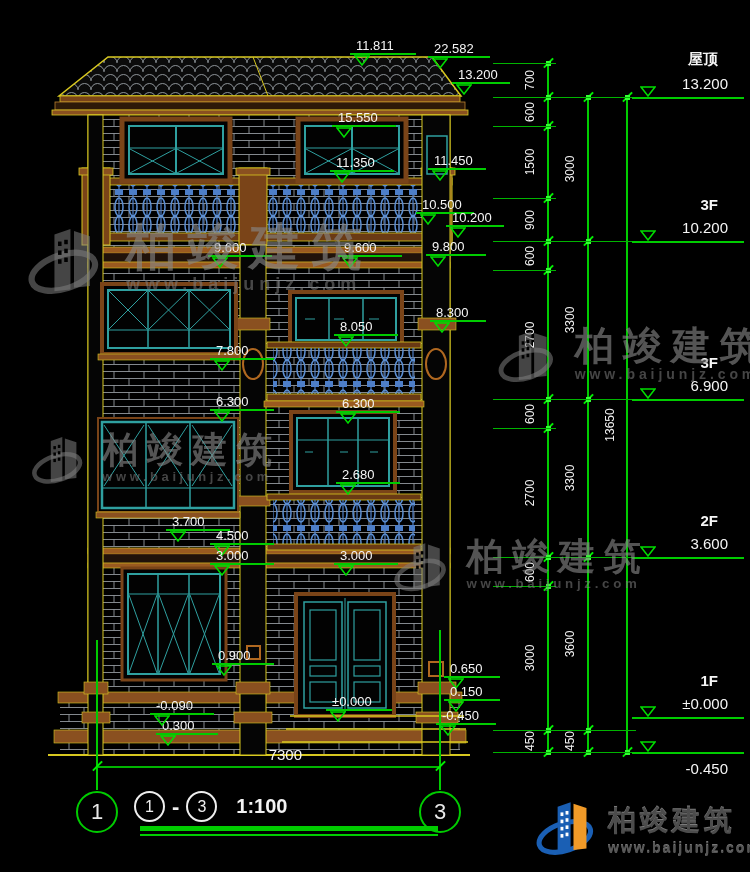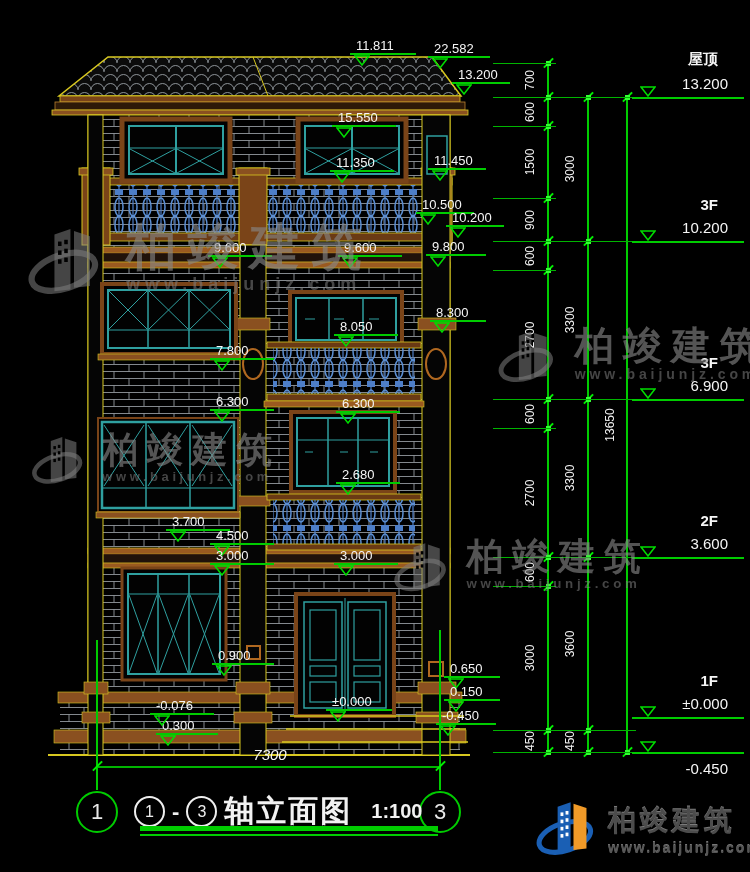--- a/index.html
+++ b/index.html
@@ -29,21 +29,21 @@
   .axc{position:absolute;width:38px;height:38px;border:2px solid #00cc00;border-radius:50%;
     color:#e8e8e8;font-size:22px;display:flex;align-items:center;justify-content:center;}
   #titlerow{position:absolute;left:134px;top:791px;display:flex;align-items:center;gap:7px;}
   .tc{display:inline-flex;width:27px;height:27px;border:2px solid #eee;border-radius:50%;
     align-items:center;justify-content:center;font-size:16px;color:#eee;flex:none;}
   .tdash{color:#eee;font-size:22px;font-weight:bold;}
   .ttl{color:#f2f2f2;font-size:30px;font-weight:bold;letter-spacing:2px;white-space:nowrap;}
   .tscale{color:#f2f2f2;font-size:20px;font-weight:bold;margin-left:12px;}
   .uline1{position:absolute;left:140px;top:826px;width:298px;height:5px;background:#00cc00;}
   .uline2{position:absolute;left:140px;top:834px;width:298px;height:2px;background:#00cc00;}
-  #dim7300-text{position:absolute;left:238px;top:746px;width:64px;text-align:center;color:#f5f5f5;font-size:15px;font-style:italic;}
+  #dim7300-text{position:absolute;left:238px;top:746px;width:64px;text-align:right;color:#f5f5f5;font-size:15px;}
   #brandlogo{position:absolute;left:536px;top:796px;display:flex;align-items:center;gap:10px;}
   .bl-b{color:#4c4c4c;font-size:28px;font-weight:bold;letter-spacing:4px;white-space:nowrap;
     text-shadow:0 -1px 0 #7a7a7a,0 1px 1px #000;}
   .bl-s{color:#555;font-size:14px;font-weight:bold;letter-spacing:2px;white-space:nowrap;
     text-shadow:0 -1px 0 #777;}
 </style>
 </head>
 <body>
 
 <div id="canvas">
@@ -377,21 +377,21 @@
         </svg>
       </div>
       <div class="elev" style="left:156px;top:671px;width:62px;margin-top:44px;">
         <span class="ev">0.300</span>
         <div class="el"></div>
         <svg class="tri" width="16" height="11">
           <path d="M1 1H15L8 10Z"></path>
         </svg>
       </div>
       <div class="elev" style="left:150px;top:695px;width:64px;">
-        <span class="ev">-0.076</span>
+        <span class="ev">-0.090</span>
         <div class="el"></div>
         <svg class="tri" width="16" height="11">
           <path d="M1 1H15L8 10Z"></path>
         </svg>
       </div>
       <div class="elev" style="left:326px;top:691px;width:66px;">
         <span class="ev">±0.000</span>
         <div class="el"></div>
         <svg class="tri" width="16" height="11">
           <path d="M1 1H15L8 10Z"></path>
@@ -558,21 +558,20 @@
       <span>1</span>
     </div>
   <div class="axc" style="left:419px;top:791px;">
       <span>3</span>
     </div>
 
   <div id="titlerow">
     <span class="tc">1</span>
     <span class="tdash">-</span>
     <span class="tc">3</span>
-    <span class="ttl">轴立面图</span>
     <span class="tscale">1:100</span>
   </div>
   <div class="uline1"></div>
   <div class="uline2"></div>
 
   <div id="brandlogo">
     <svg width="62" height="66" viewBox="0 0 86 90">
       <ellipse cx="40" cy="56" rx="37" ry="19" transform="rotate(-18 40 56)" fill="none" stroke="#1a5fb4" stroke-width="7"></ellipse>
       <polygon points="30,14 48,8 48,76 30,78" fill="#1a5fb4"></polygon>
       <polygon points="52,10 70,16 70,72 52,74" fill="#f09a28"></polygon>

